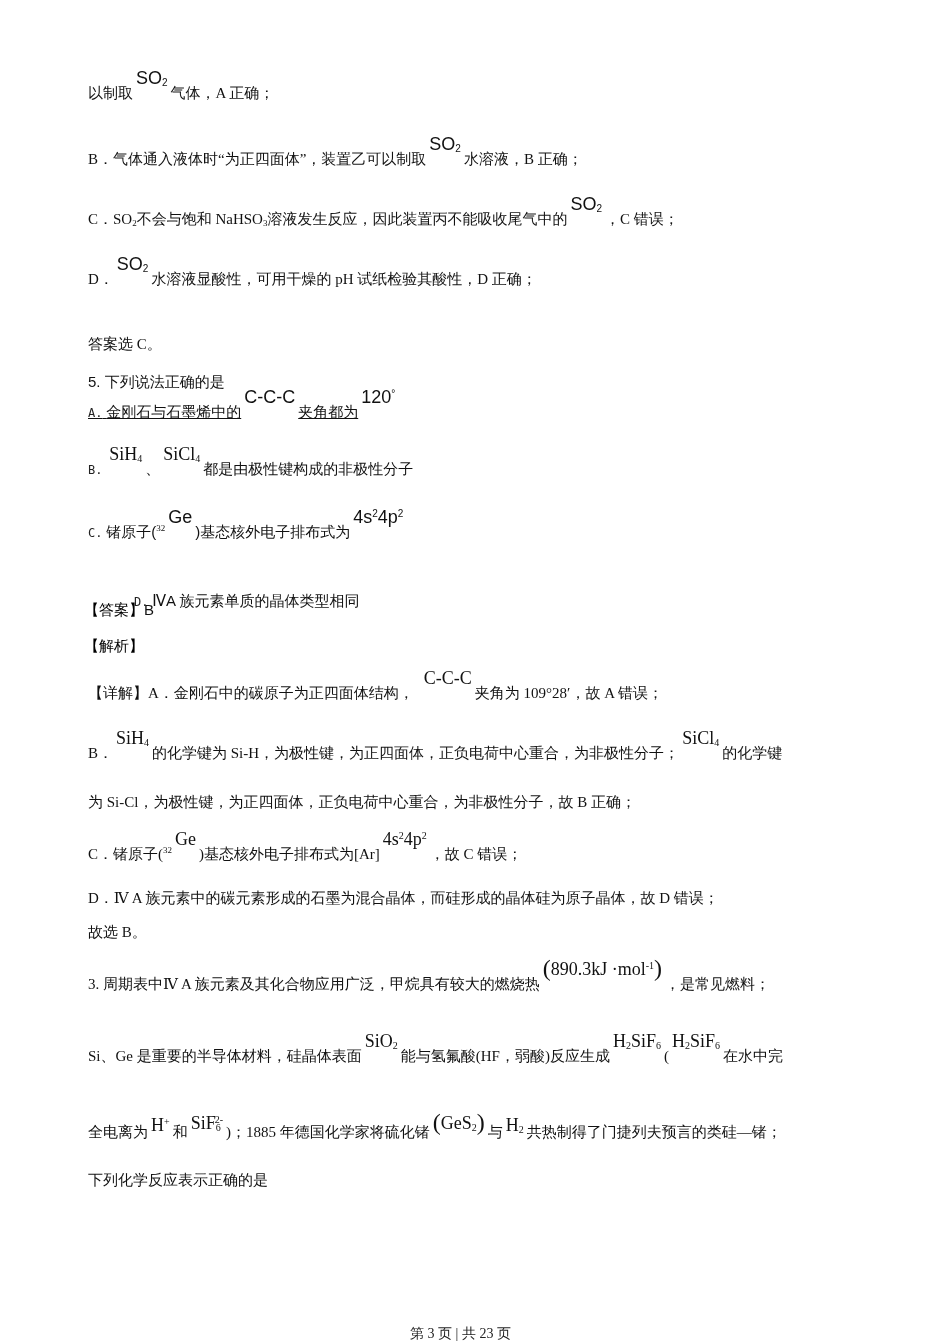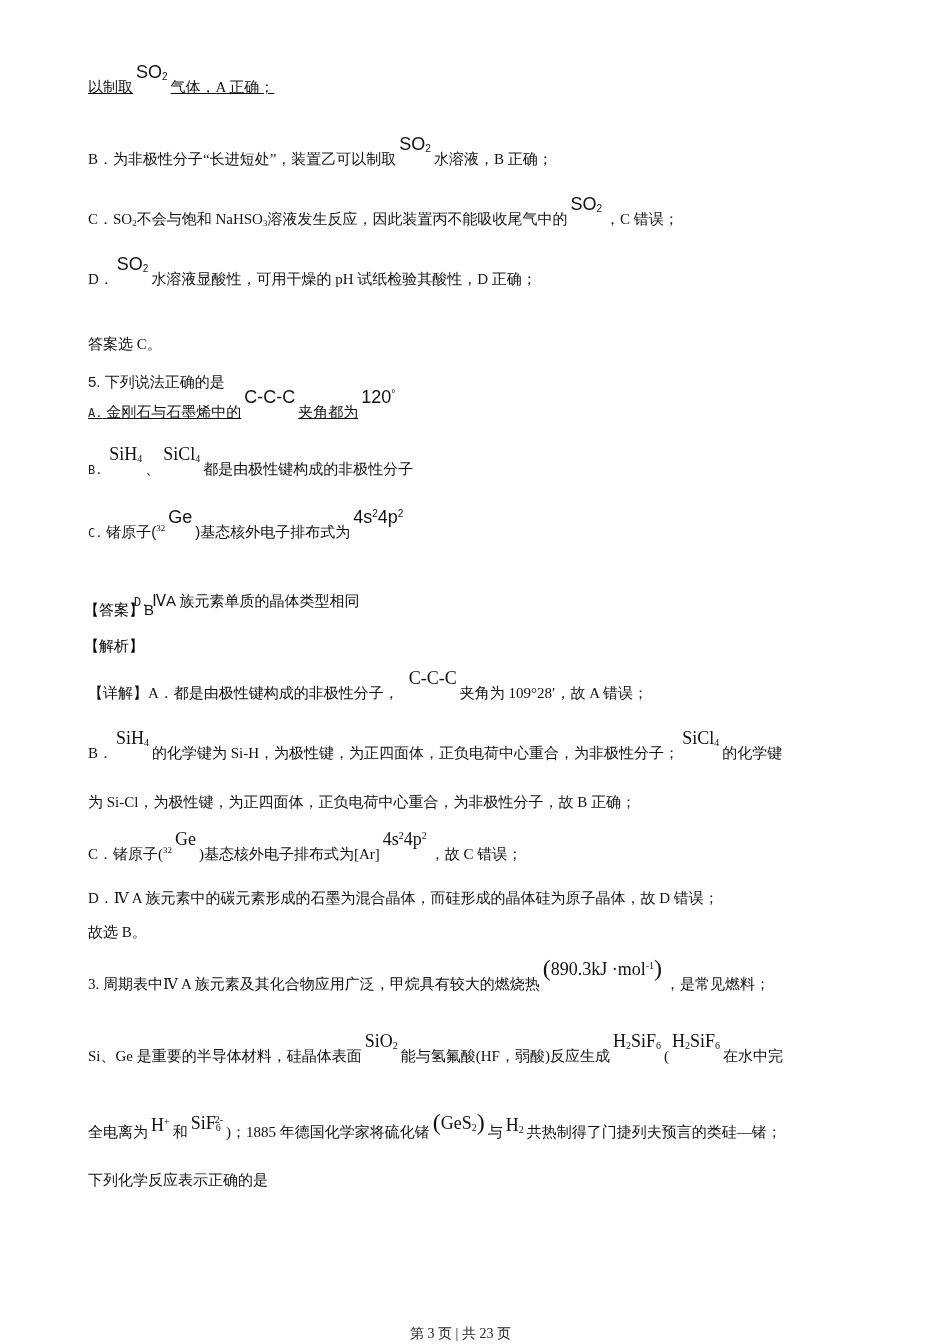--- a/index.html
+++ b/index.html
@@ -12,26 +12,26 @@
   .f sub { font-size: 10px; vertical-align: -2px; }
   .f sup { font-size: 10px; vertical-align: 6px; }
   .small-sub { font-size: 9px; vertical-align: -2px; }
   .blue { color: #000000; }
   .paren { font-size: 24px; position: relative; top: 1px; }
   .footer { position: absolute; top: 1325px; left: 0; width: 921px; text-align: center; font-size: 14px; color: #222; }
 </style>
 </head>
 <body>
 
-<div class="line" style="top:76px;text-decoration:underline;">
+<div class="line" style="top:82px;">
   <span>以制取</span><span class="f sans"><span>SO</span><sub>2</sub></span><span>气体，A 正确；</span>
 </div>
 
 <div class="line" style="top:148px;">
-  <span>B．为非极性分子“长进短处”，装置乙可以制取</span><span class="f sans"><span>SO</span><sub>2</sub></span><span>水溶液，B 正确；</span>
+  <span>B．气体通入液体时“为正四面体”，装置乙可以制取</span><span class="f sans"><span>SO</span><sub>2</sub></span><span>水溶液，B 正确；</span>
 </div>
 
 <div class="line" style="top:208px;">
   <span>C．SO</span><sub class="small-sub">2</sub><span>不会与饱和 NaHSO</span><sub class="small-sub">3</sub><span>溶液发生反应，因此装置丙不能吸收尾气中的</span><span class="f sans"><span>SO</span><sub>2</sub></span><span>，C 错误；</span>
 </div>
 
 <div class="line" style="top:268px;">
   <span>D．</span><span class="f sans"><span>SO</span><sub>2</sub></span><span>水溶液显酸性，可用干燥的 pH 试纸检验其酸性，D 正确；</span>
 </div>
 
@@ -65,21 +65,21 @@
 
 <div class="line sans" style="top:600px; left:84px;">
   <span class="blue">【答案】</span><span>B</span>
 </div>
 
 <div class="line sans" style="top:636px; left:84px;">
   <span class="blue">【解析】</span>
 </div>
 
 <div class="line" style="top:682px;">
-  <span>【详解】A．都是由极性键构成的非极性分子，</span><span class="f" style="margin-left:10px;">C-C-C</span><span>夹角为 109°28′，故 A 错误；</span>
+  <span>【详解】A．金刚石中的碳原子为正四面体结构，</span><span class="f" style="margin-left:10px;">C-C-C</span><span>夹角为 109°28′，故 A 错误；</span>
 </div>
 
 <div class="line" style="top:742px;">
   <span>B．</span><span class="f"><span>SiH</span><sub>4</sub></span><span>的化学键为 Si-H，为极性键，为正四面体，正负电荷中心重合，为非极性分子；</span><span class="f"><span>SiCl</span><sub>4</sub></span><span>的化学键</span>
 </div>
 
 <div class="line" style="top:792px;">
   <span>为 Si-Cl，为极性键，为正四面体，正负电荷中心重合，为非极性分子，故 B 正确；</span>
 </div>
 

